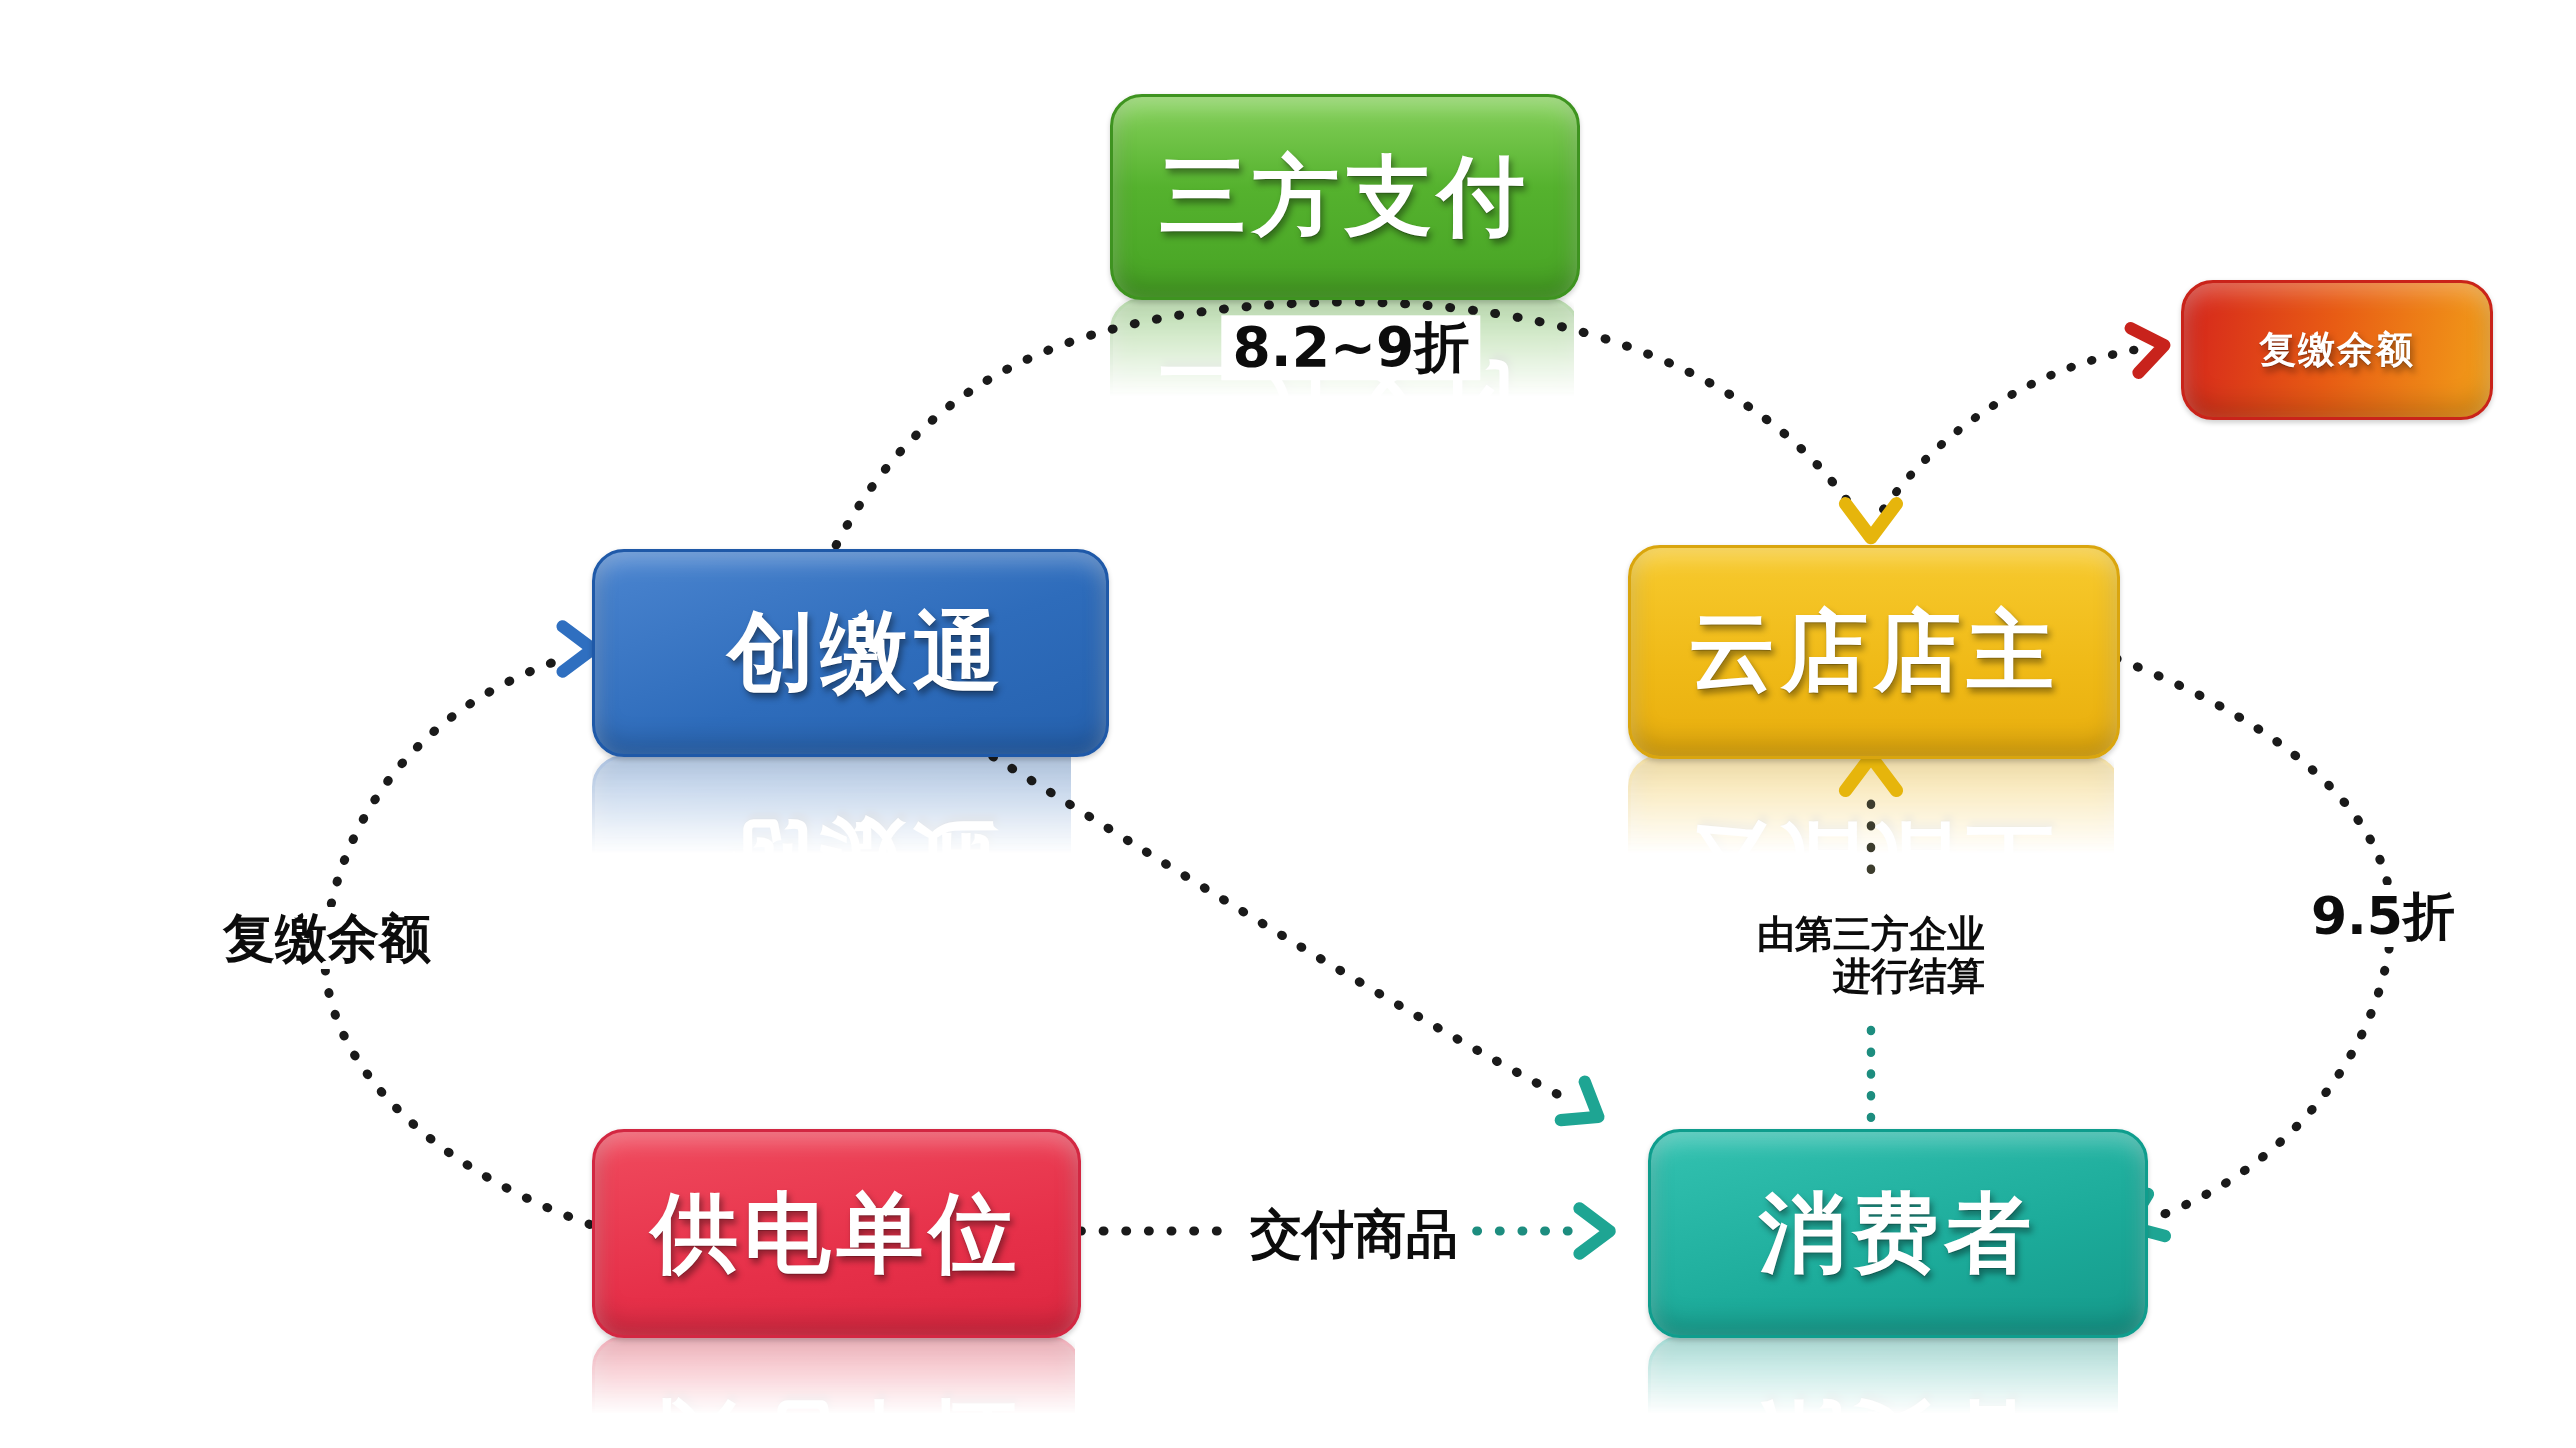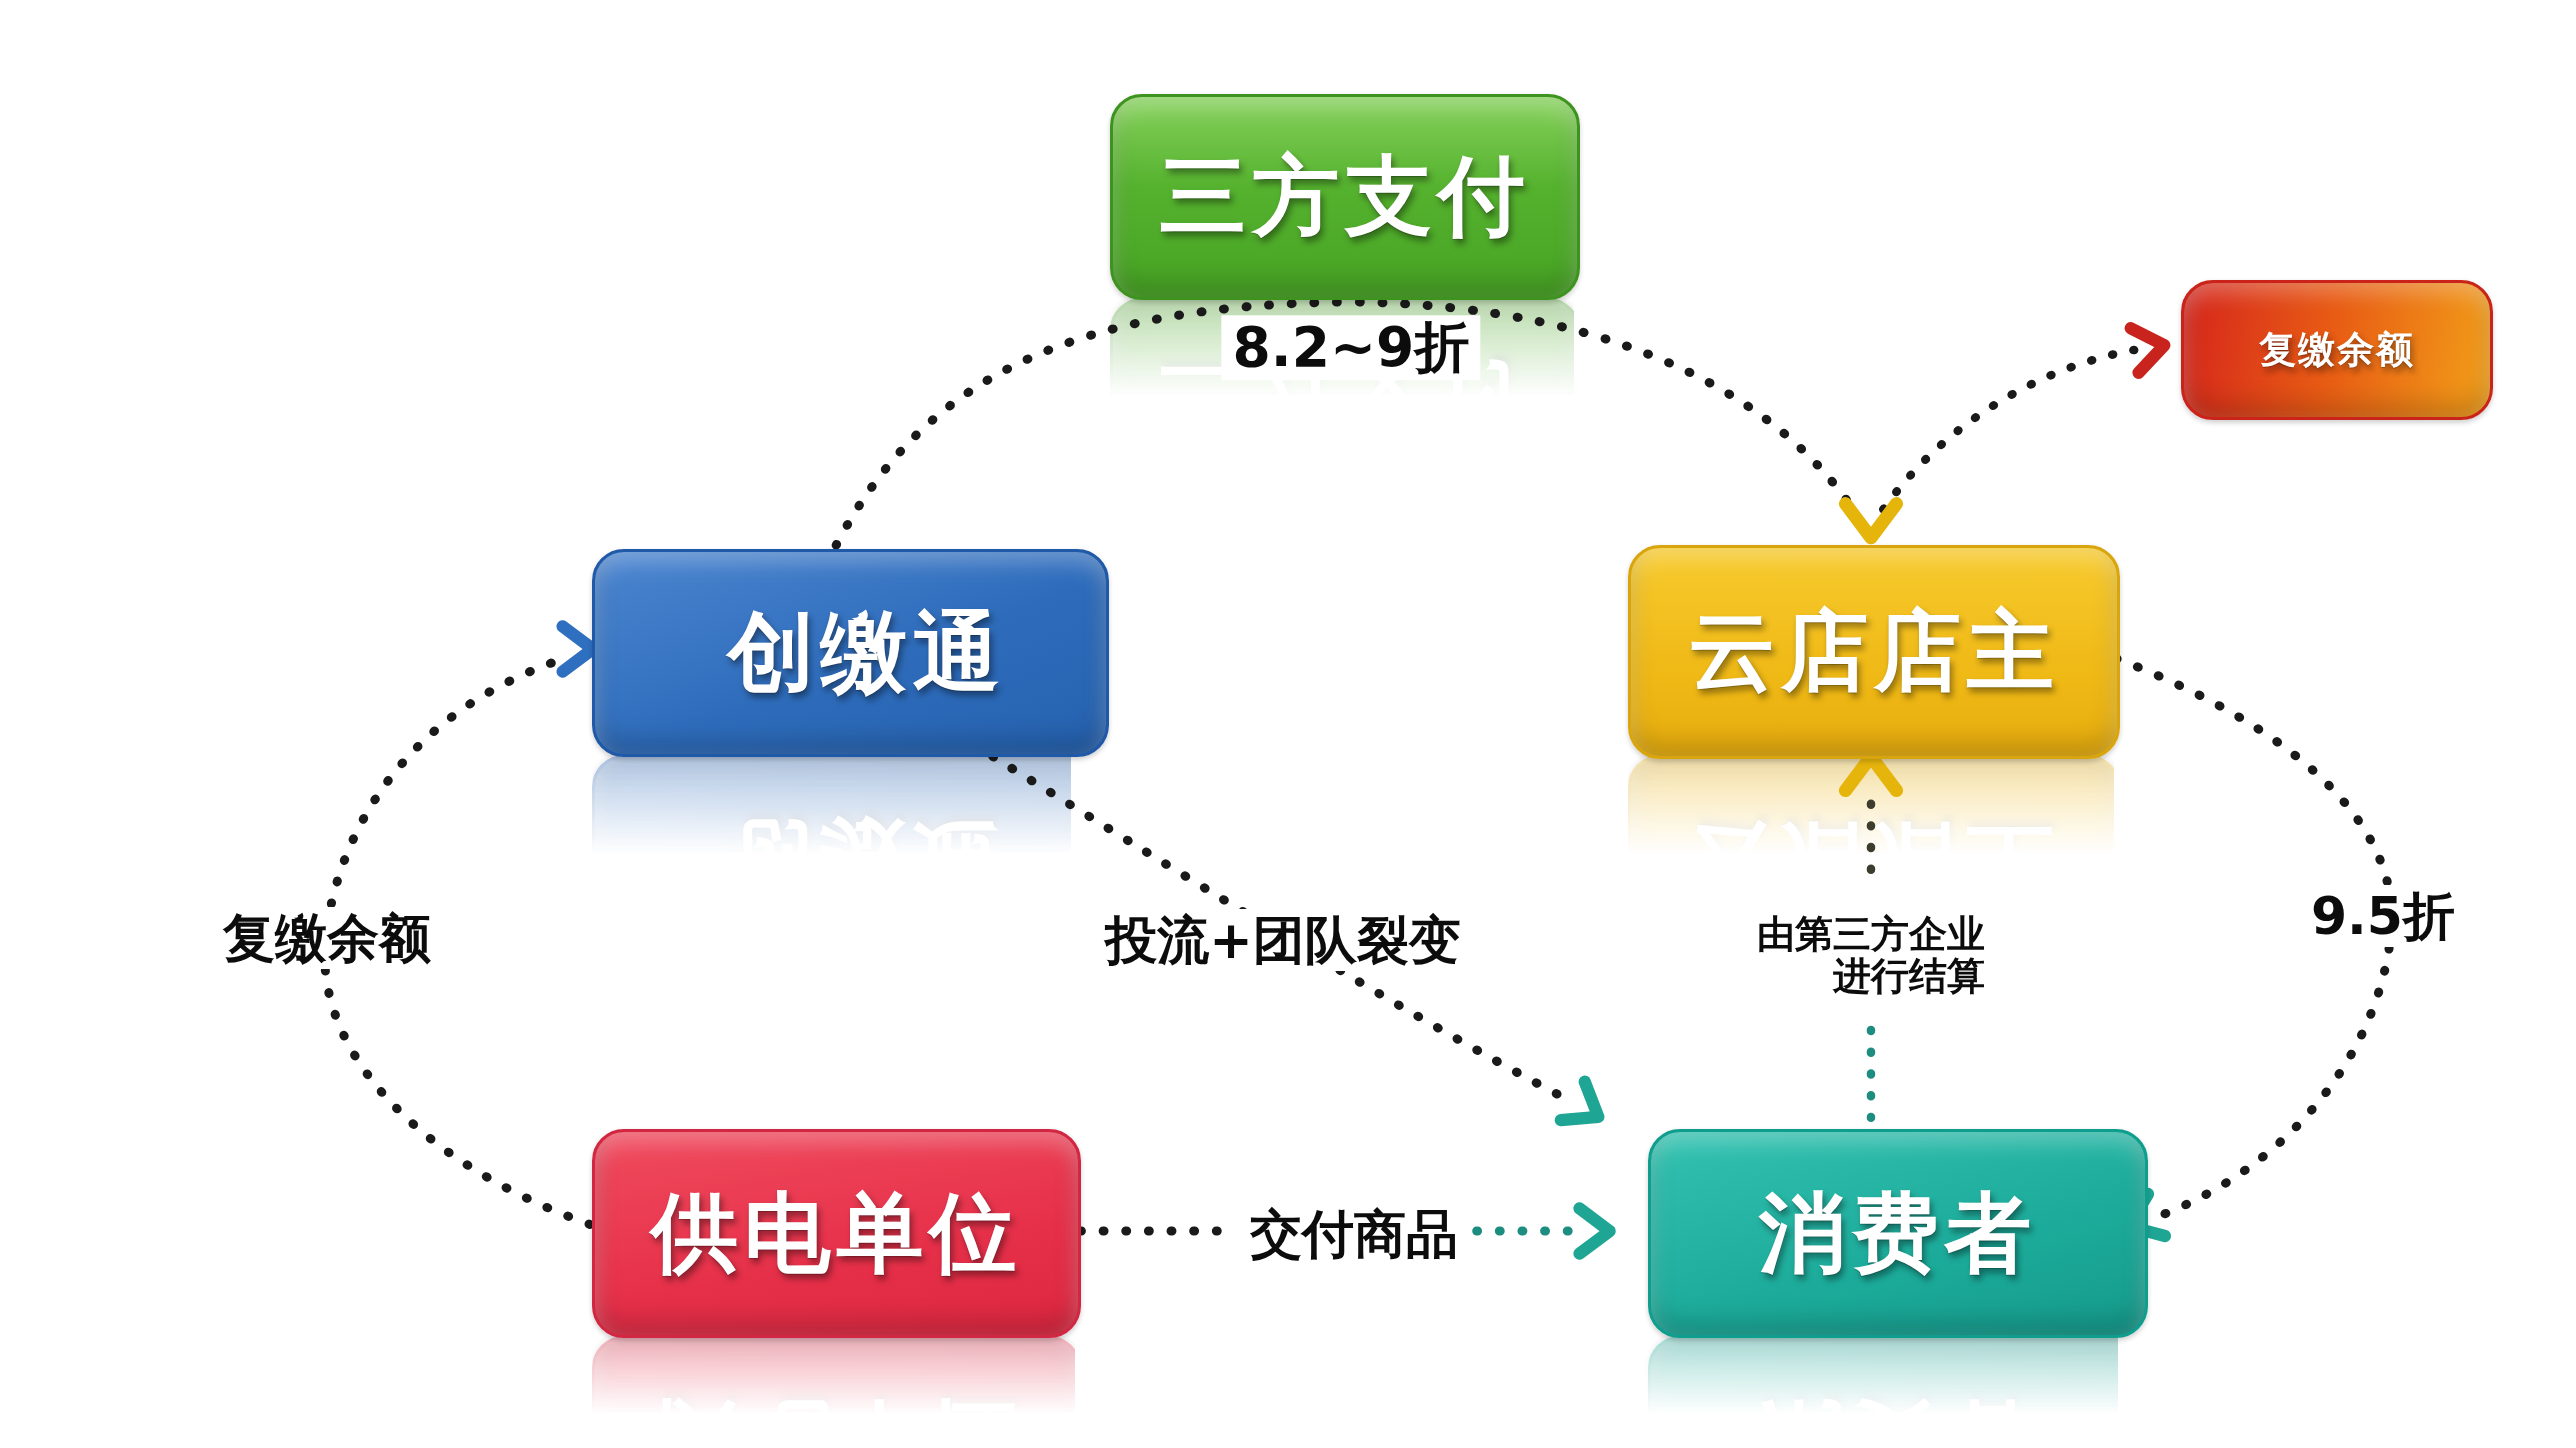--- a/index.html
+++ b/index.html
@@ -121,21 +121,20 @@
   </div>
 
   <div class="node node-teal big" style="left:1624px;top:1129px;width:494px;height:203px;">
     <span class="node-label">消费者</span>
   </div>
 
   <div class="edge-label fs58" style="left:1351px;top:348px;">8.2~9折</div>
 
   <div class="edge-label fs55" style="left:327px;top:938px;">复缴余额</div>
 
-  <div class="edge-label fs55" style="left:1283px;top:940px;">投流+团队裂变</div>
 
   <div class="edge-label fs50" style="left:1871px;top:955px;">
     <div>由第三方企业</div>
     <div>进行结算</div>
   </div>
 
   <div class="edge-label fs55" style="left:2383px;top:916px;">9.5折</div>
 
   <div class="edge-label fs55" style="left:1354px;top:1234px;">交付商品</div>
 

